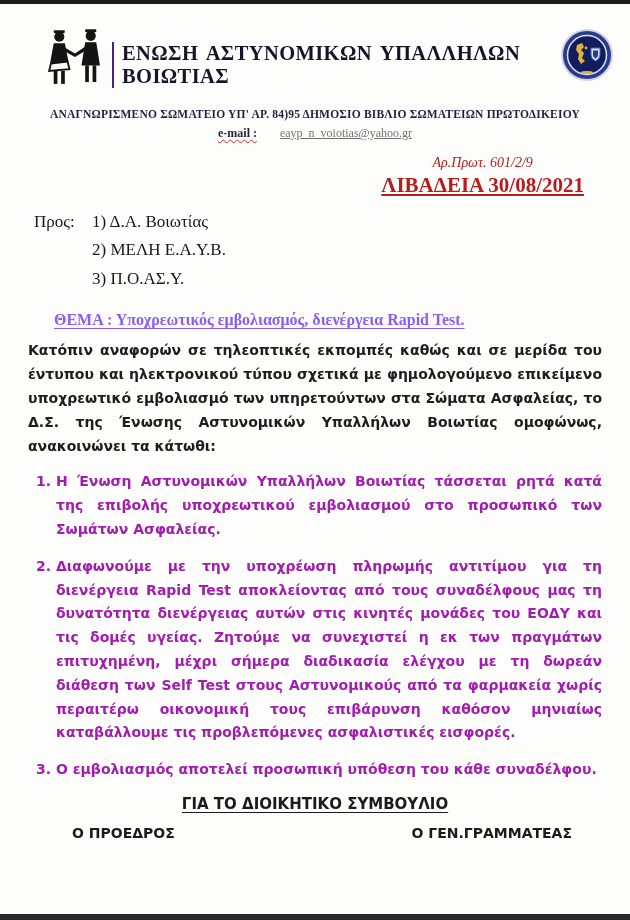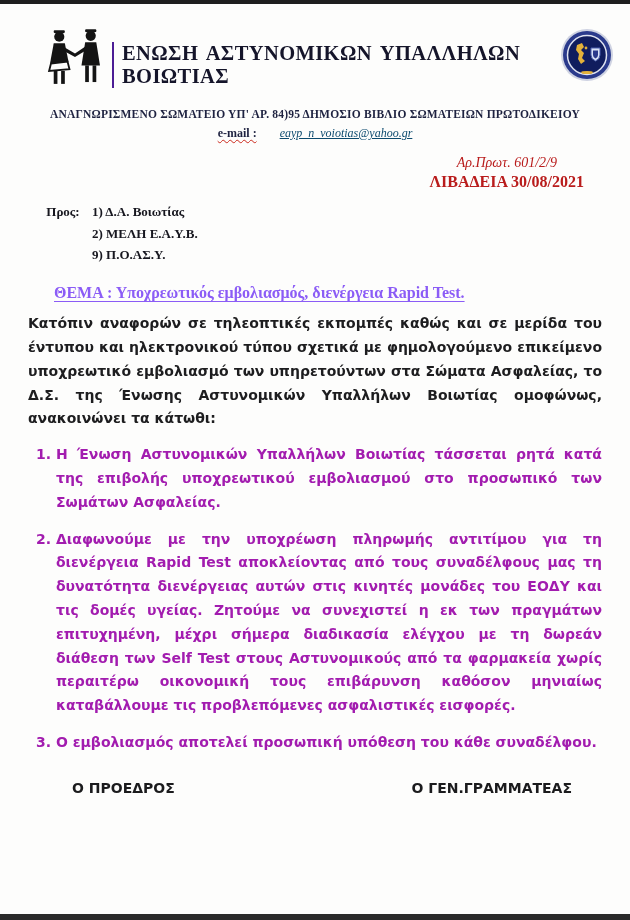--- a/index.html
+++ b/index.html
@@ -44,39 +44,38 @@
   .email-line{
     text-align:center;font-family:"Liberation Serif","DejaVu Serif",serif;
     font-size:12px;margin-top:2px;
   }
   .email-label{
     color:#1e2240;font-weight:600;
     text-decoration:underline wavy #cc2a1e 1px;
     text-underline-offset:2px;
   }
   .email-address{
-    color:#0c4a6e;text-decoration:underline;margin-left:20px;cursor:pointer;font-style:italic;
+    color:#737373;text-decoration:underline;margin-left:20px;cursor:pointer;
   }
 
   
   .ref-block{
     width:max-content;margin:14px 46px 0 auto;
     font-family:"Liberation Serif","DejaVu Serif",serif;
     text-align:center;color:#b91c1c;
   }
   .ref-proto{font-style:italic;font-size:14px;}
-  .ref-date{font-weight:bold;font-size:16px;margin-top:2px;text-align:right;}
+  .ref-date{font-weight:bold;font-size:21px;text-decoration:underline;margin-top:2px;text-align:right;}
 
   
   .recipients{
     margin:10px 0 0 34px;
     font-family:"Liberation Serif","DejaVu Serif",serif;
-    font-weight:bold;font-size:13px;color:#17171f;
+    font-weight:normal;font-size:17px;color:#17171f;
     line-height:1.68;
-    text-align:center;
   }
   .recipients .row{display:flex;}
   .recipients .label{width:58px;}
   .recipients .spacer{width:58px;}
 
   
   .subject{
     margin:18px 0 0 54px;
     font-family:"Liberation Serif","DejaVu Serif",serif;
     font-weight:bold;font-size:16px;color:#8b5cf6;
@@ -170,36 +169,37 @@
     <div class="row">
       <span class="label">Προς:</span>
       <span>1) Δ.Α. Βοιωτίας</span>
     </div>
     <div class="row">
       <span class="spacer"></span>
       <span>2) ΜΕΛΗ Ε.Α.Υ.Β.</span>
     </div>
     <div class="row">
       <span class="spacer"></span>
-      <span>9) Π.Ο.ΑΣ.Υ.</span>
+      <span>3) Π.Ο.ΑΣ.Υ.</span>
     </div>
   </div>
 
   <div class="subject">ΘΕΜΑ : Υποχρεωτικός εμβολιασμός, διενέργεια Rapid Test.</div>
 
   <p class="body-intro">Κατόπιν αναφορών σε τηλεοπτικές εκπομπές καθώς και σε μερίδα του έντυπου και ηλεκτρονικού τύπου σχετικά με φημολογούμενο επικείμενο υποχρεωτικό εμβολιασμό των υπηρετούντων στα Σώματα Ασφαλείας, το Δ.Σ. της Ένωσης Αστυνομικών Υπαλλήλων Βοιωτίας ομοφώνως,  ανακοινώνει τα κάτωθι:</p>
 
   <ol class="body-list">
     <li>Η Ένωση Αστυνομικών Υπαλλήλων Βοιωτίας τάσσεται ρητά κατά της επιβολής υποχρεωτικού εμβολιασμού στο προσωπικό των Σωμάτων Ασφαλείας.</li>
     <li>Διαφωνούμε με την υποχρέωση πληρωμής αντιτίμου για τη διενέργεια Rapid Test αποκλείοντας από τους συναδέλφους μας τη δυνατότητα διενέργειας αυτών στις κινητές μονάδες του ΕΟΔΥ και τις δομές υγείας. Ζητούμε να συνεχιστεί η εκ των πραγμάτων επιτυχημένη, μέχρι σήμερα διαδικασία ελέγχου με τη δωρεάν διάθεση των Self Test στους Αστυνομικούς από τα φαρμακεία χωρίς περαιτέρω οικονομική τους επιβάρυνση καθόσον μηνιαίως καταβάλλουμε τις προβλεπόμενες ασφαλιστικές εισφορές.</li>
     <li>
       <div class="item3-lead">Ο εμβολιασμός αποτελεί προσωπική υπόθεση του κάθε συναδέλφου.</div>
     </li>
   </ol>
 
+  <div class="closing">ΓΙΑ ΤΟ ΔΙΟΙΚΗΤΙΚΟ ΣΥΜΒΟΥΛΙΟ</div>
 
   <div class="sig-row">
     <div class="sig-col">
       <div class="sig-role">Ο ΠΡΟΕΔΡΟΣ</div>
 
     </div>
     <div class="sig-col">
       <div class="sig-role">Ο ΓΕΝ.ΓΡΑΜΜΑΤΕΑΣ</div>
 
     </div>

